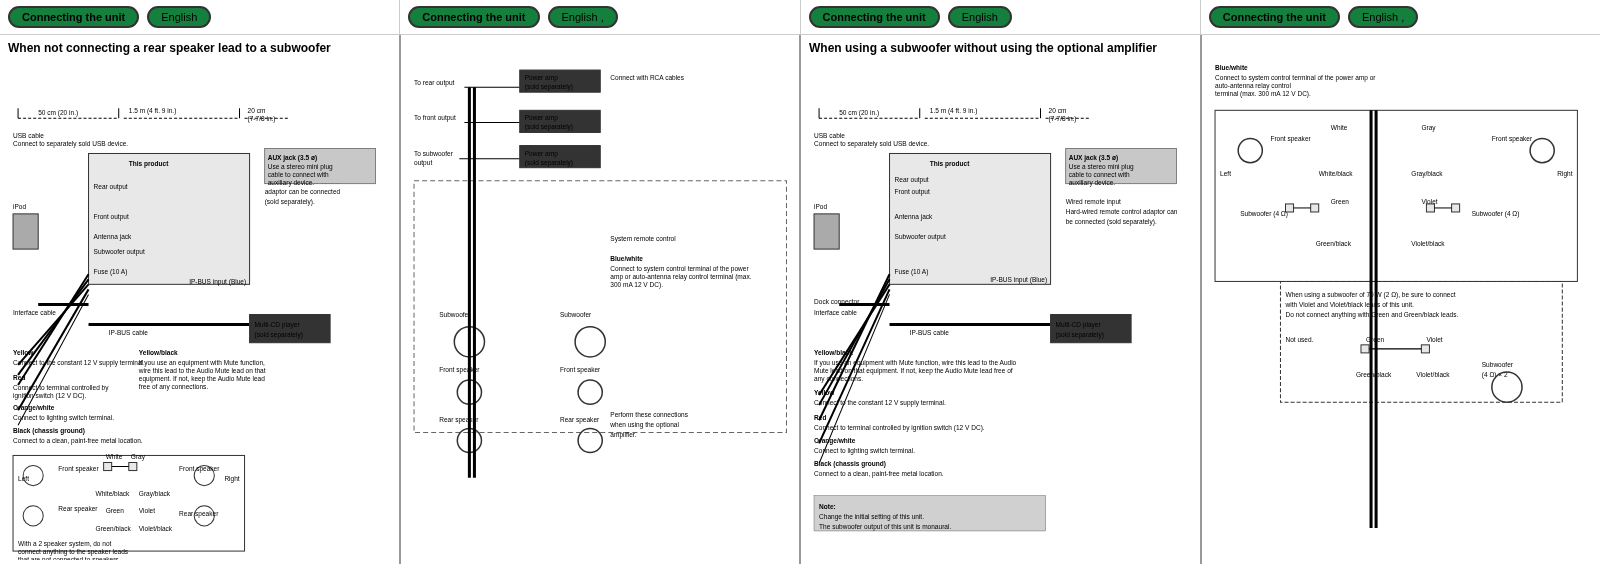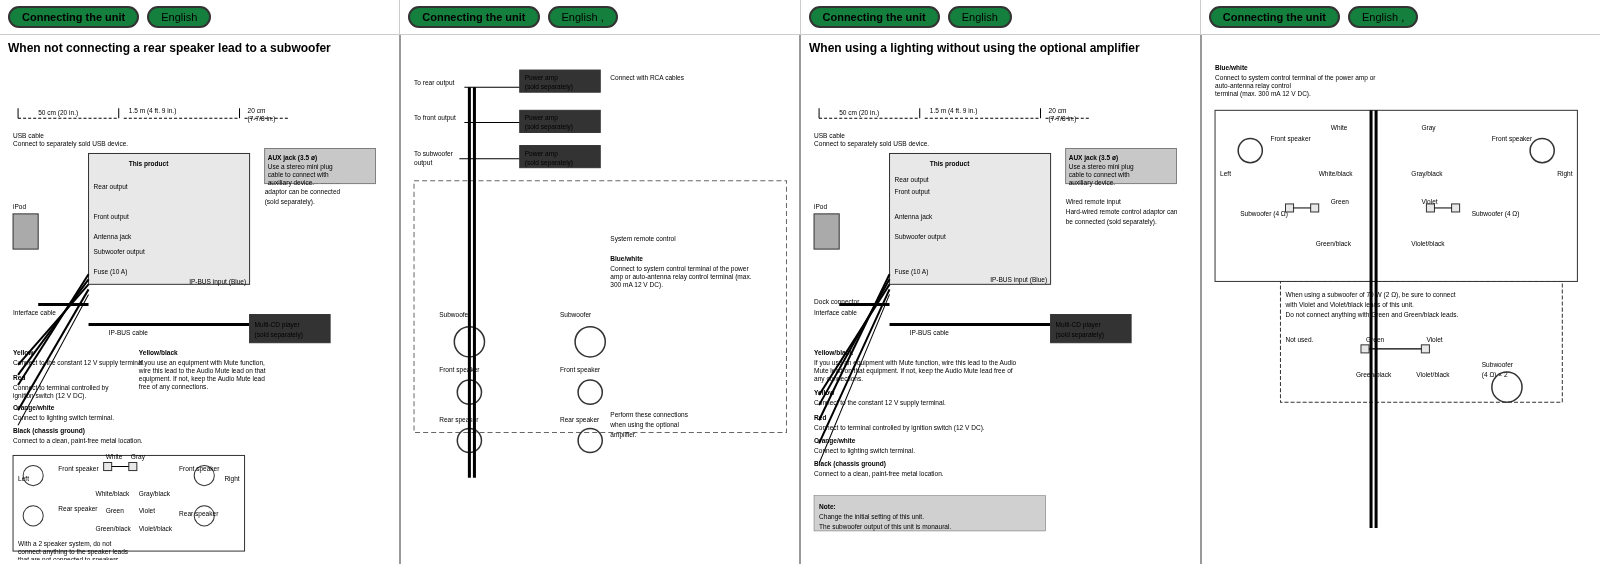--- a/index.html
+++ b/index.html
@@ -355,21 +355,21 @@
           <text x="200" y="390" class="diag-label">amplifier.</text>
 
           <line x1="60" y1="42" x2="60" y2="430" class="diag-line-thick"></line>
           <line x1="65" y1="42" x2="65" y2="430" class="diag-line-thick"></line>
 
         </svg>
       </div>
     </div>
 
     <div class="page-panel">
-      <div class="panel-subtitle">When using a lighting without using the optional amplifier</div>
+      <div class="panel-subtitle">When using a subwoofer without using the optional amplifier</div>
       <div class="diagram-area">
         <svg viewBox="0 0 380 490" class="diagram-svg">
 
           <line x1="10" y1="55" x2="110" y2="55" class="diag-line" stroke-dasharray="3,2"></line>
           <text x="30" y="52" class="diag-label">50 cm (20 in.)</text>
           <line x1="10" y1="55" x2="10" y2="45" class="diag-line"></line>
           <line x1="110" y1="55" x2="110" y2="45" class="diag-line"></line>
 
           <text x="120" y="50" class="diag-label">1.5 m (4 ft. 9 in.)</text>
           <line x1="115" y1="55" x2="230" y2="55" class="diag-line" stroke-dasharray="3,2"></line>

